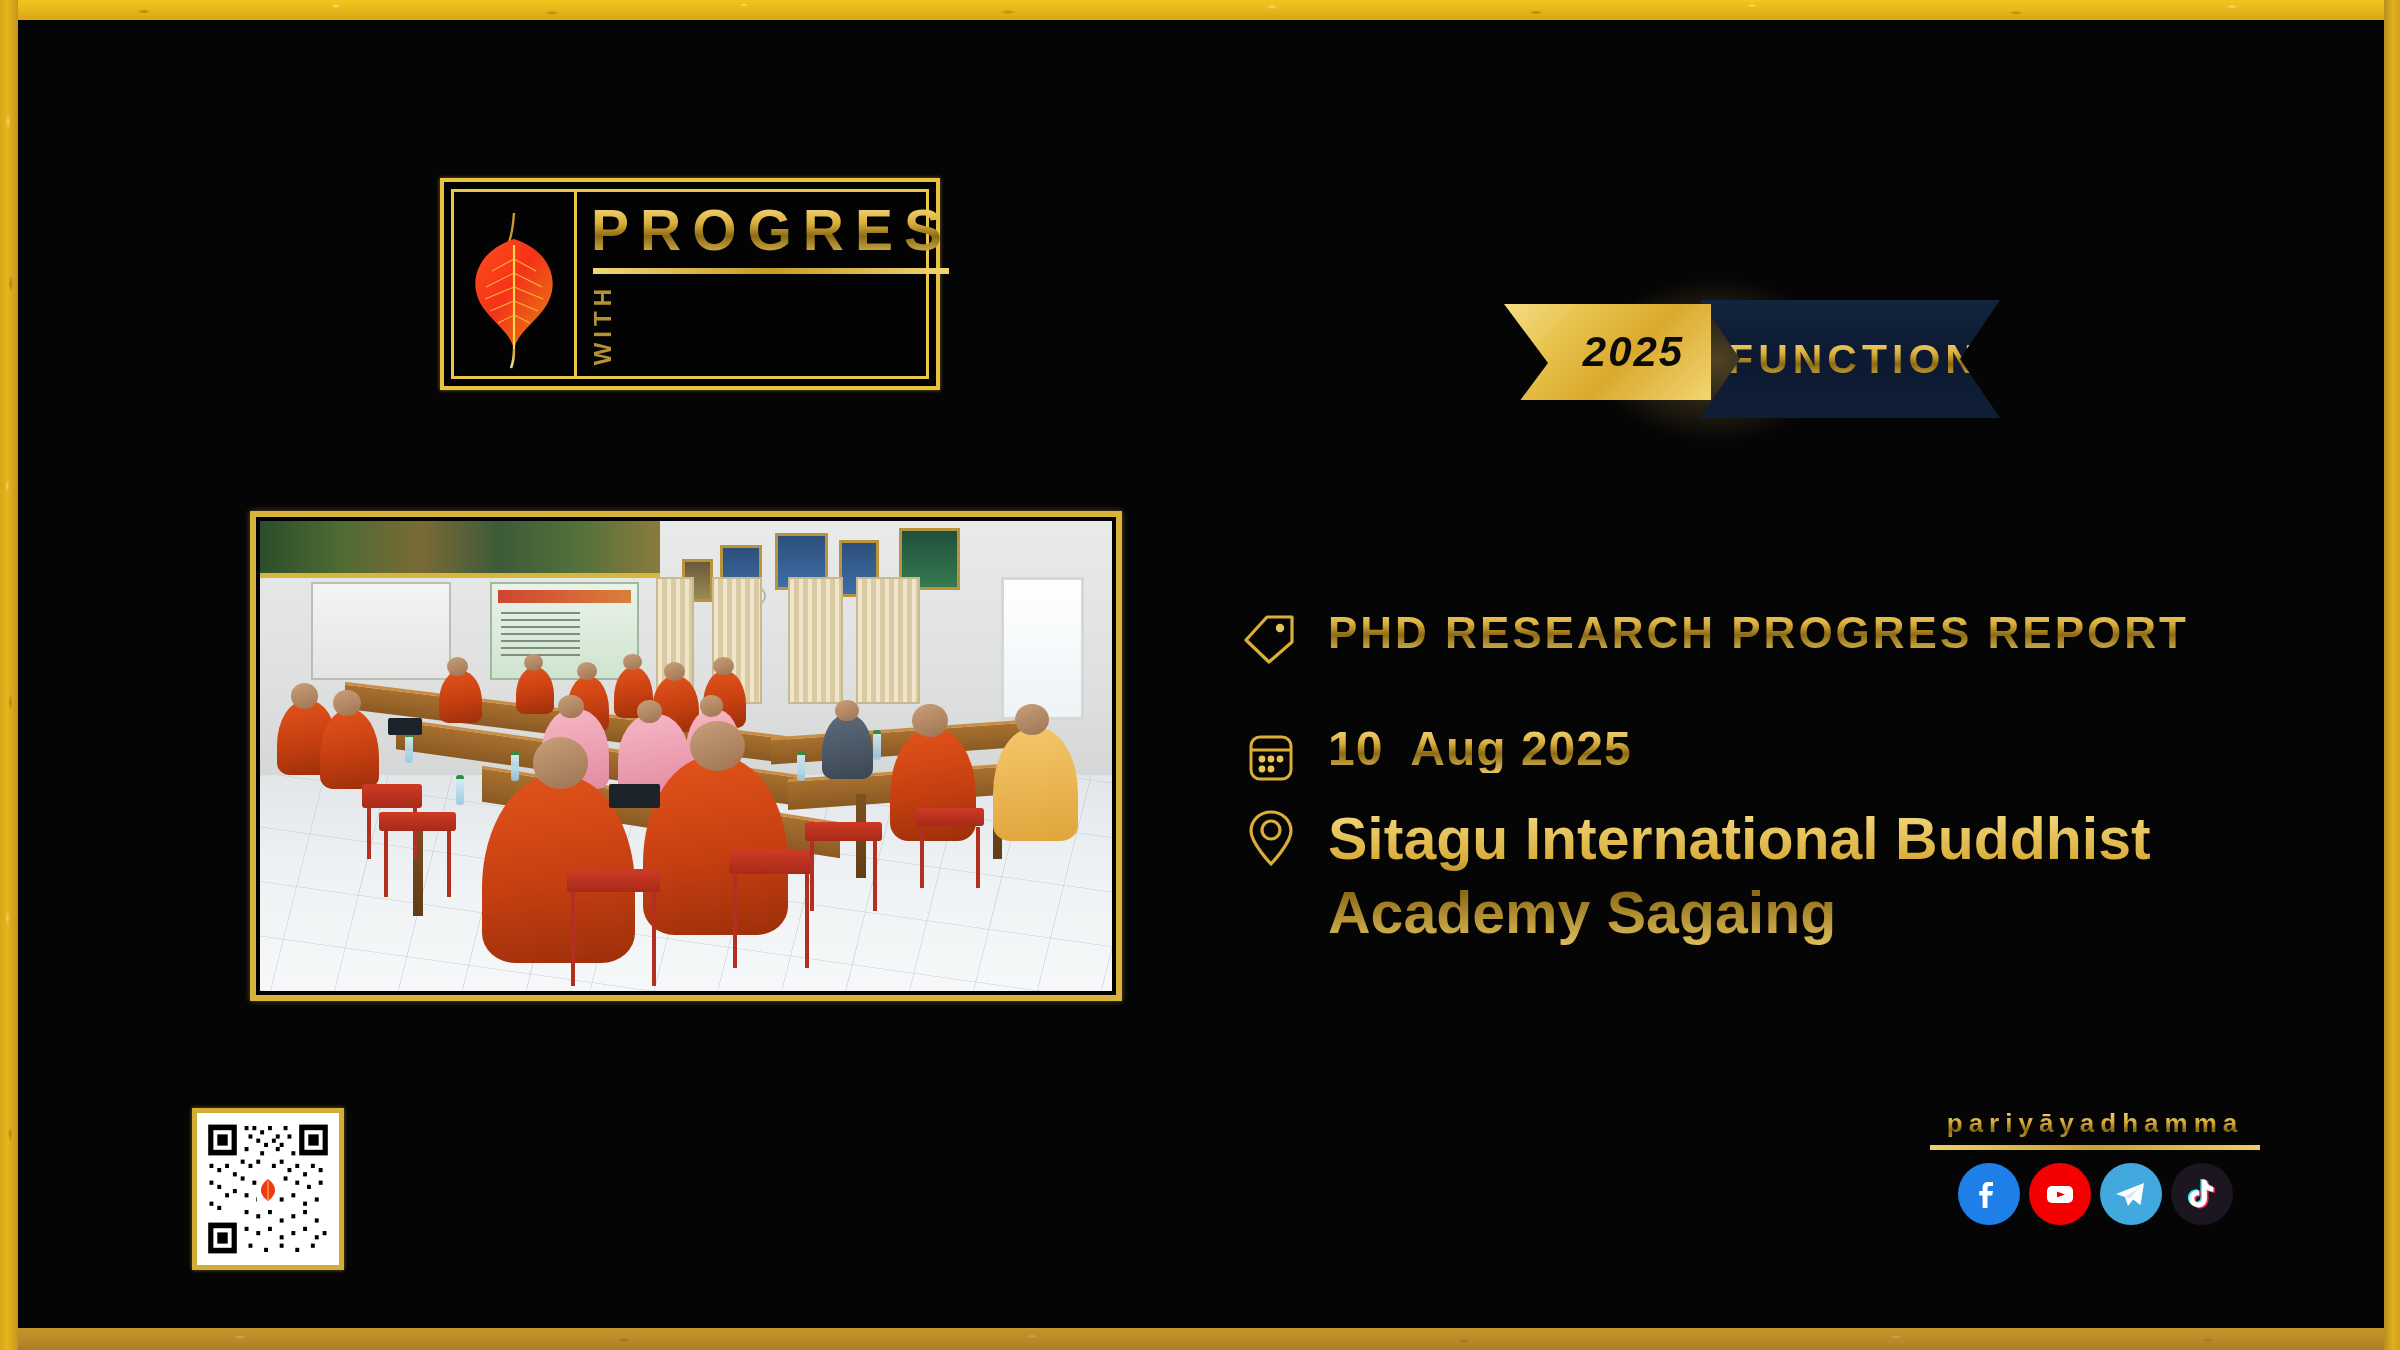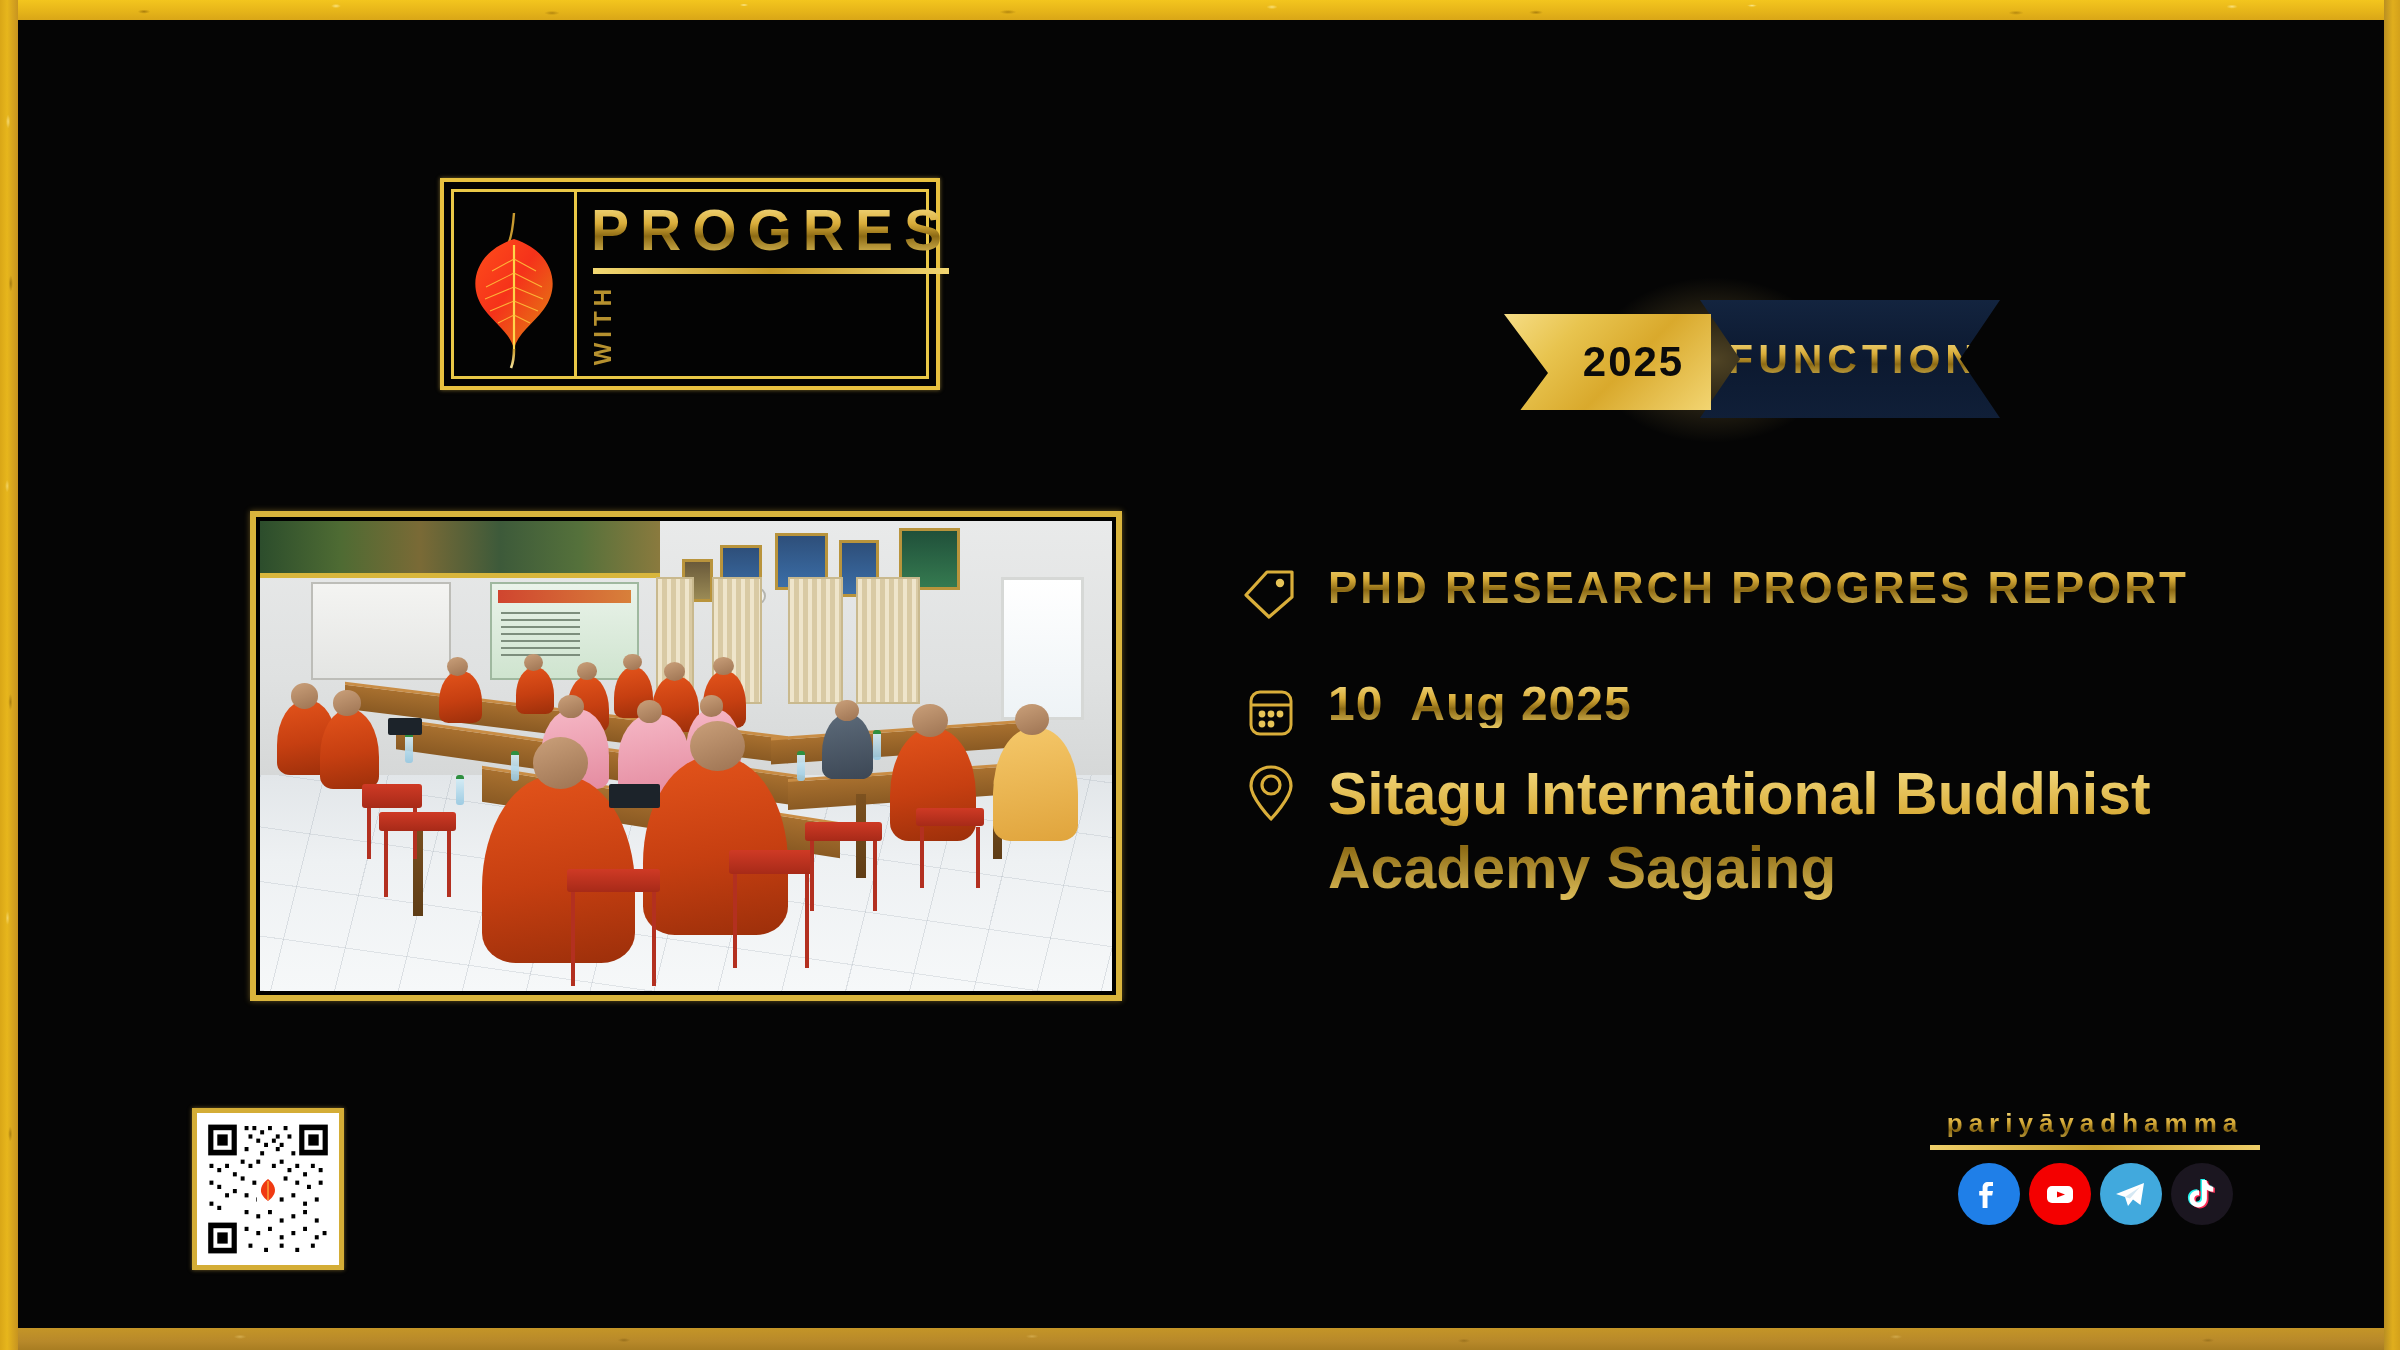--- a/index.html
+++ b/index.html
@@ -64,24 +64,24 @@
   #logo-rule{height:6px;margin:9px 4px 10px 2px;
     background:linear-gradient(90deg,#f2d873,#c79c28 50%,#f0d571);}
   #logo-bottom-row{display:flex;align-items:flex-end;gap:8px;}
   #logo-with{writing-mode:vertical-rl;transform:rotate(180deg);
     font-size:24px;letter-spacing:5px;font-weight:700;line-height:1;
     color:#b6912f;}
   #logo-pariyaya{font-size:47px;letter-spacing:7px;font-weight:700;line-height:1;}
 
   
   #ribbon{position:absolute;left:1504px;top:300px;width:496px;height:118px;}
-  #ribbon-left{position:absolute;left:0;top:14px;width:207px;height:96px;
+  #ribbon-left{position:absolute;left:0;top:4px;width:207px;height:96px;
     background:linear-gradient(135deg,#f6dd86 0%,#e8c44f 28%,#d9a92c 58%,#f2d572 100%);
     clip-path:polygon(0 0,207px 0,207px 59px,207px 118px,0 118px,44px 59px);
-    display:flex;align-items:center;justify-content:center;}
+    display:flex;align-items:center;justify-content:center;font-style:italic;}
   #ribbon-right{position:absolute;left:196px;top:0;width:300px;height:118px;
     background:linear-gradient(180deg,#13243f 0%,#0c1930 50%,#101f38 100%);
     clip-path:polygon(0 0,300px 0,260px 59px,300px 118px,0 118px,40px 59px);
     display:flex;align-items:center;justify-content:center;
     border:0;}
   #ribbon-right-border{position:absolute;left:196px;top:0;width:300px;height:118px;
     clip-path:polygon(0 0,300px 0,260px 59px,300px 118px,0 118px,40px 59px);
     background:linear-gradient(180deg,#caa43c,#8f6f1c);z-index:-1;}
   #ribbon-year{font-size:42px;font-weight:700;color:#0b0b0b;letter-spacing:2px;
     transform:translateX(26px);}
@@ -154,21 +154,21 @@
     background:linear-gradient(170deg,#f6b8c6,#e48ba0);}
   .yellowrobe{position:absolute;border-radius:46% 46% 20% 20%/58% 58% 14% 14%;
     background:linear-gradient(170deg,#f5c86a,#e0a43c);}
 
   
   #details{position:absolute;left:1240px;top:560px;width:1060px;}
   .detail-row{display:flex;align-items:flex-start;gap:26px;}
   .detail-icon{width:62px;flex:0 0 62px;display:flex;align-items:flex-start;justify-content:center;
     padding-top:4px;}
   .detail-text{font-weight:700;}
-  #title-row{margin-bottom:60px;}
+  #title-row{margin-bottom:60px;margin-top:45px;}
   #event-title{font-size:44px;letter-spacing:3px;line-height:1;padding-top:6px;
     font-family:"Liberation Sans",sans-serif;}
   #date-row{margin-bottom:18px;}
   #event-date{font-size:48px;letter-spacing:1px;line-height:1;white-space:pre;}
   #event-venue{font-size:59px;line-height:1.25;max-width:910px;}
 
   
   #qr-box{position:absolute;left:192px;top:1108px;width:152px;height:162px;
     background:#fff;border:5px solid #d4ad36;box-sizing:border-box;padding:6px;
     box-shadow:0 0 4px rgba(220,180,70,.5);}

